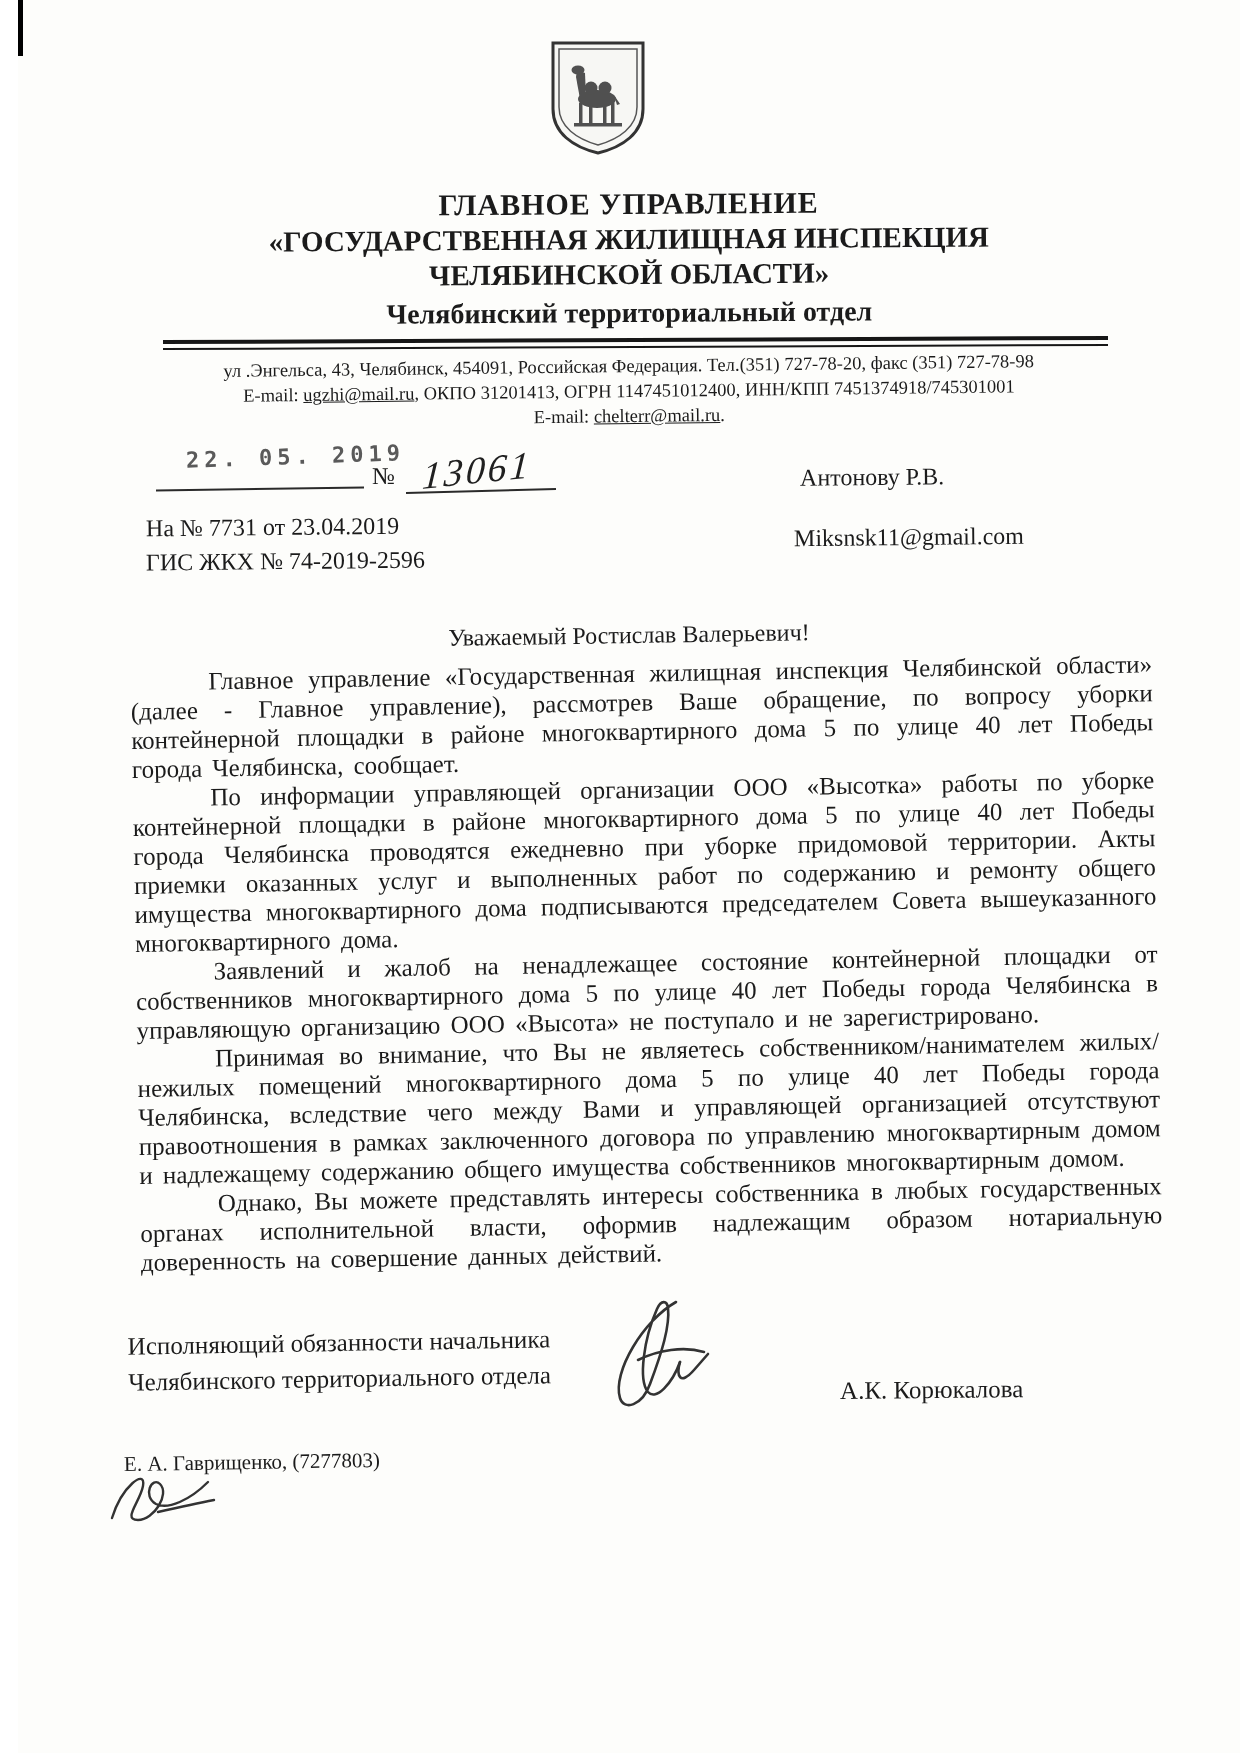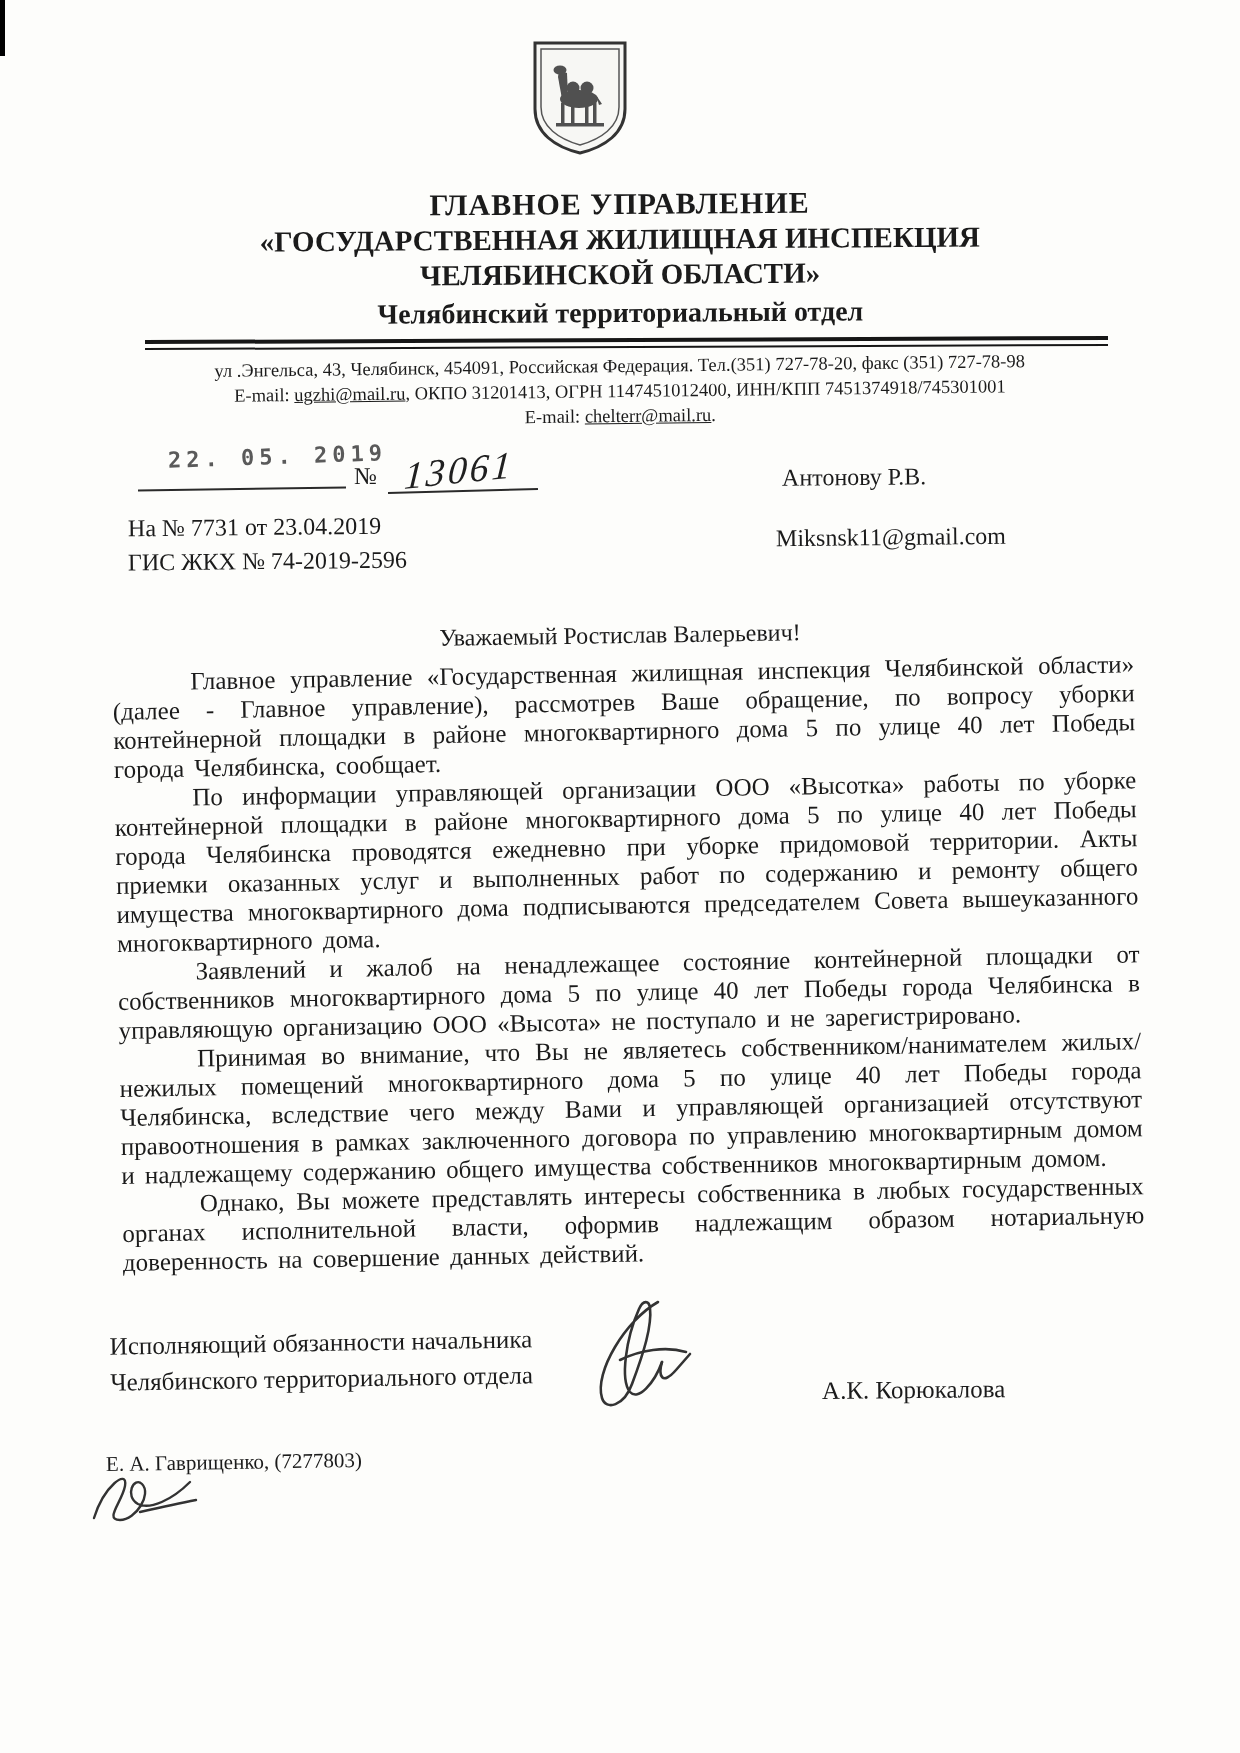--- a/index.html
+++ b/index.html
@@ -4,21 +4,21 @@
 <style>
   html,body{margin:0;padding:0;}
   body{
     width:1240px;height:1753px;
     background:#ffffff;
     font-family:"Liberation Serif", serif;
     color:#1b1b1b;
     position:relative;
     overflow:hidden;
   }
-  .page{position:absolute;inset:0;background:#fdfdfb;}
+  .page{position:absolute;inset:0;background:#fdfdfb;margin-left:18px;}
 
   
   .scan-artifact{position:absolute;left:0;top:0;width:5px;height:56px;background:#000;}
 
   
   .emblem{position:absolute;left:527px;top:36px;width:106px;height:124px;}
 
   
   .org-block{position:absolute;top:186px;left:0;width:100%;text-align:center;transform:rotate(-0.4deg);}
   .org-line1{font-size:30px;font-weight:700;letter-spacing:1px;line-height:36px;}

